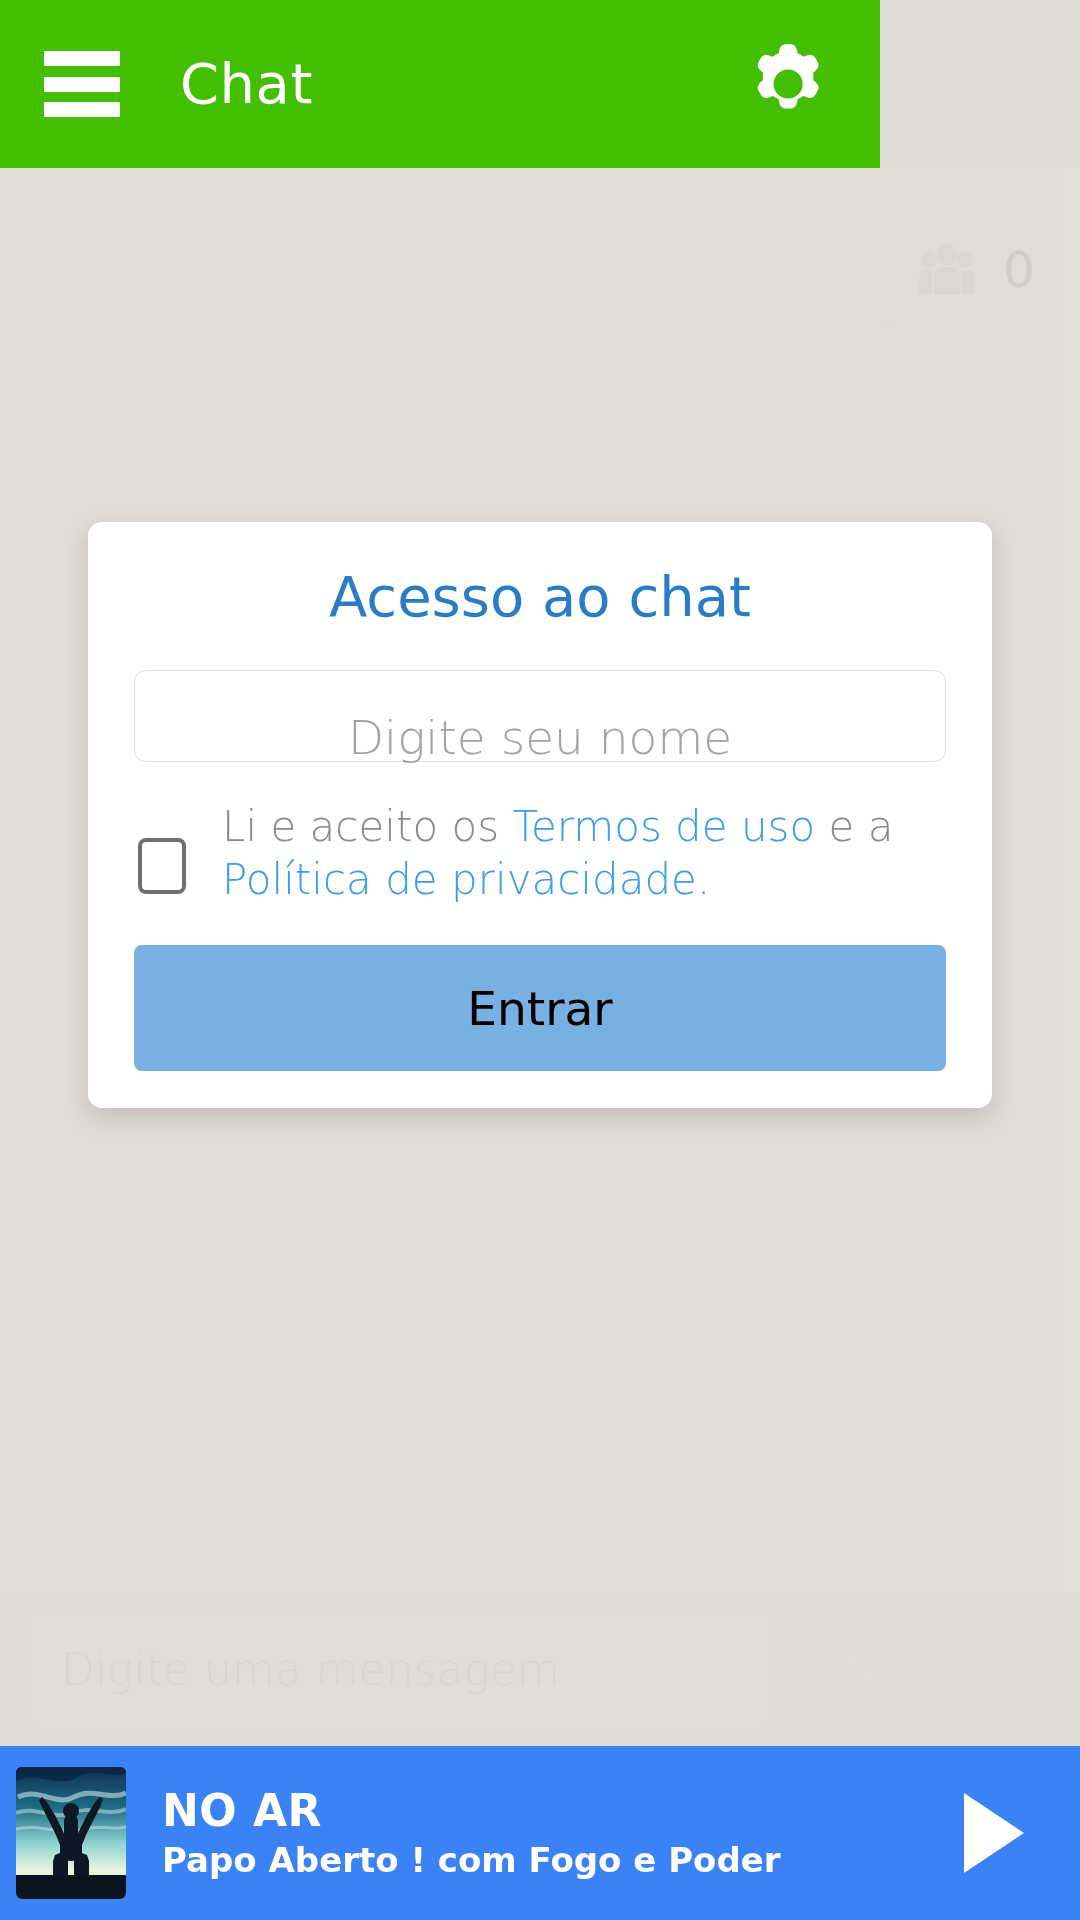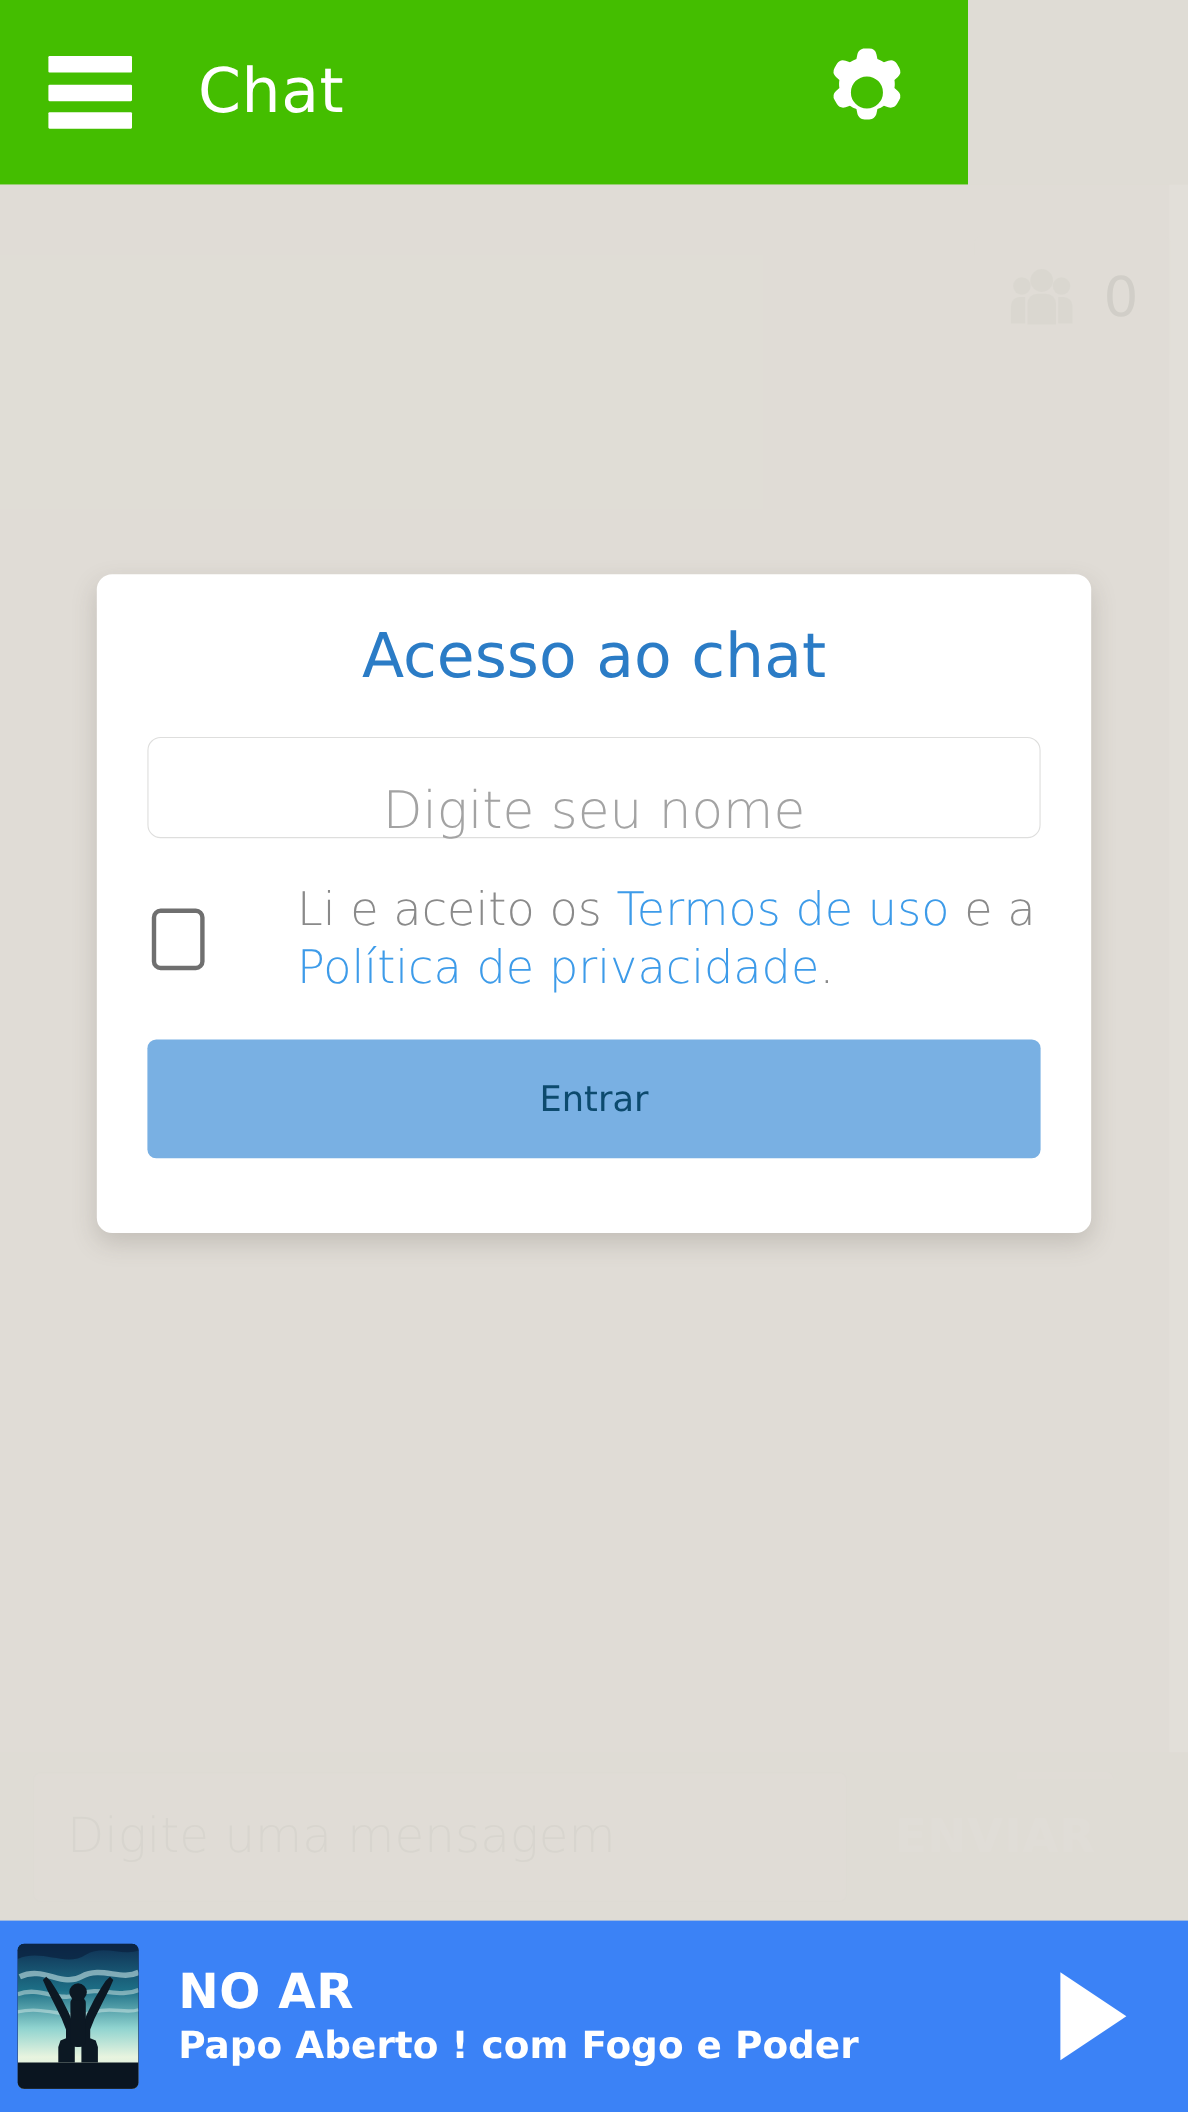--- a/index.html
+++ b/index.html
@@ -171,21 +171,21 @@
   }
 
   .login-card {
     position: absolute;
     left: 88px;
     top: 522px;
     width: 904px;
     background: #ffffff;
     border-radius: 14px;
     box-shadow: 0 9px 22px rgba(90, 86, 78, 0.22);
-    padding: 44px 46px 68px 46px;
+    padding: 44px 46px 37px 46px;
   }
   .card-title {
     text-align: center;
     color: #2b7cc6;
     font-size: 56px;
     font-weight: 400;
     line-height: 1.1;
     margin-bottom: 42px;
   }
   .name-input {
@@ -201,23 +201,22 @@
   }
   .name-input .ph {
     color: #a3a3a3;
     font-size: 47px;
     font-weight: 300;
     line-height: 1;
   }
 
   .terms-row {
     display: flex;
-    align-items: flex-start;
+    align-items: center;
     margin-bottom: 38px;
-    gap: 48px;
   }
   .checkbox {
     flex: 0 0 auto;
     width: 48px;
     height: 56px;
     border: 4px solid #6f6f6f;
     border-radius: 8px;
     background: #ffffff;
     margin-top: 26px;
     margin-left: 4px;
@@ -231,26 +230,26 @@
     line-height: 1.28;
   }
   .terms-text a {
     color: #3d9be9;
     text-decoration: none;
     cursor: pointer;
   }
 
   .enter-button {
     width: 100%;
-    height: 108px;
+    height: 126px;
     background: #79b0e3;
     border: none;
     border-radius: 8px;
-    color: #0c4a6e;
-    font-size: 32px;
+    color: #000000;
+    font-size: 47px;
     font-weight: 400;
     font-family: inherit;
     cursor: pointer;
     display: flex;
     align-items: center;
     justify-content: center;
   }
 
   
   .player {

